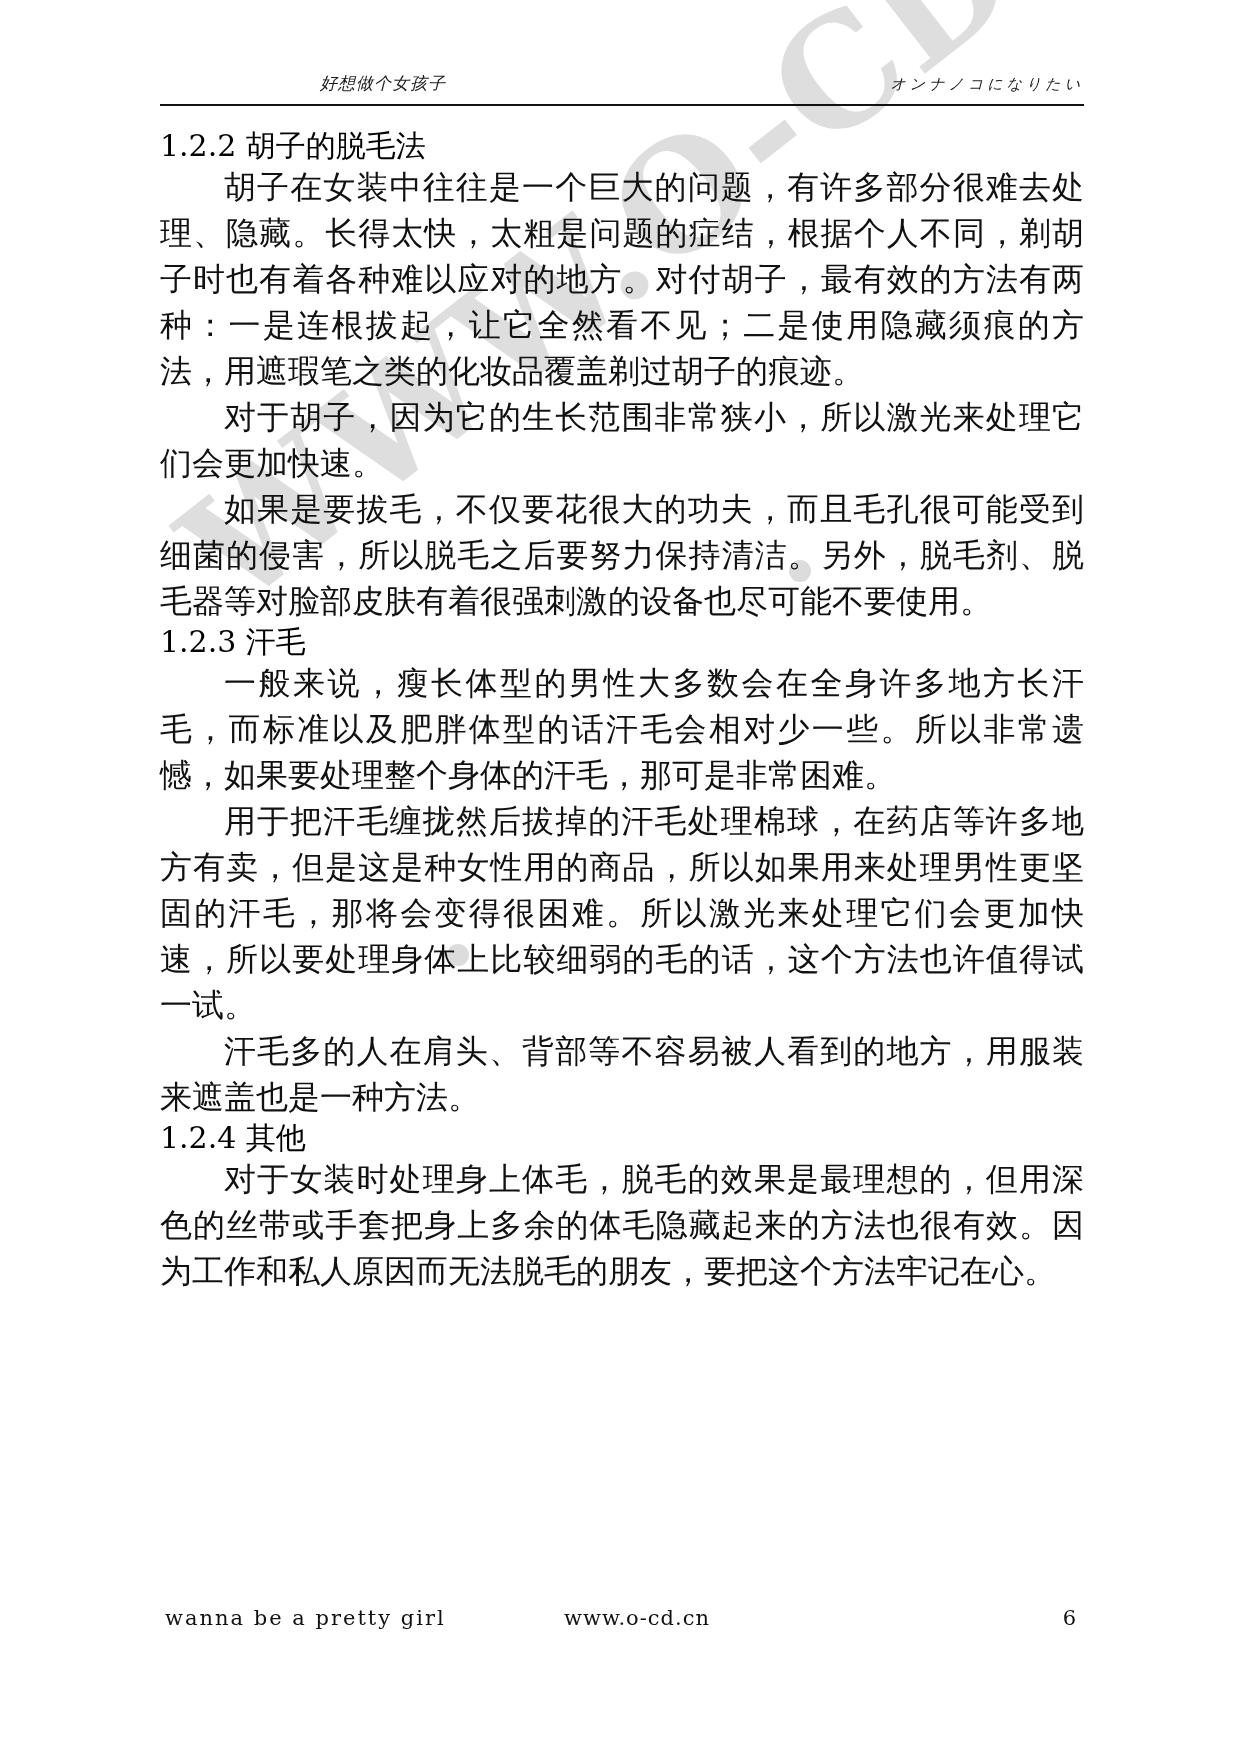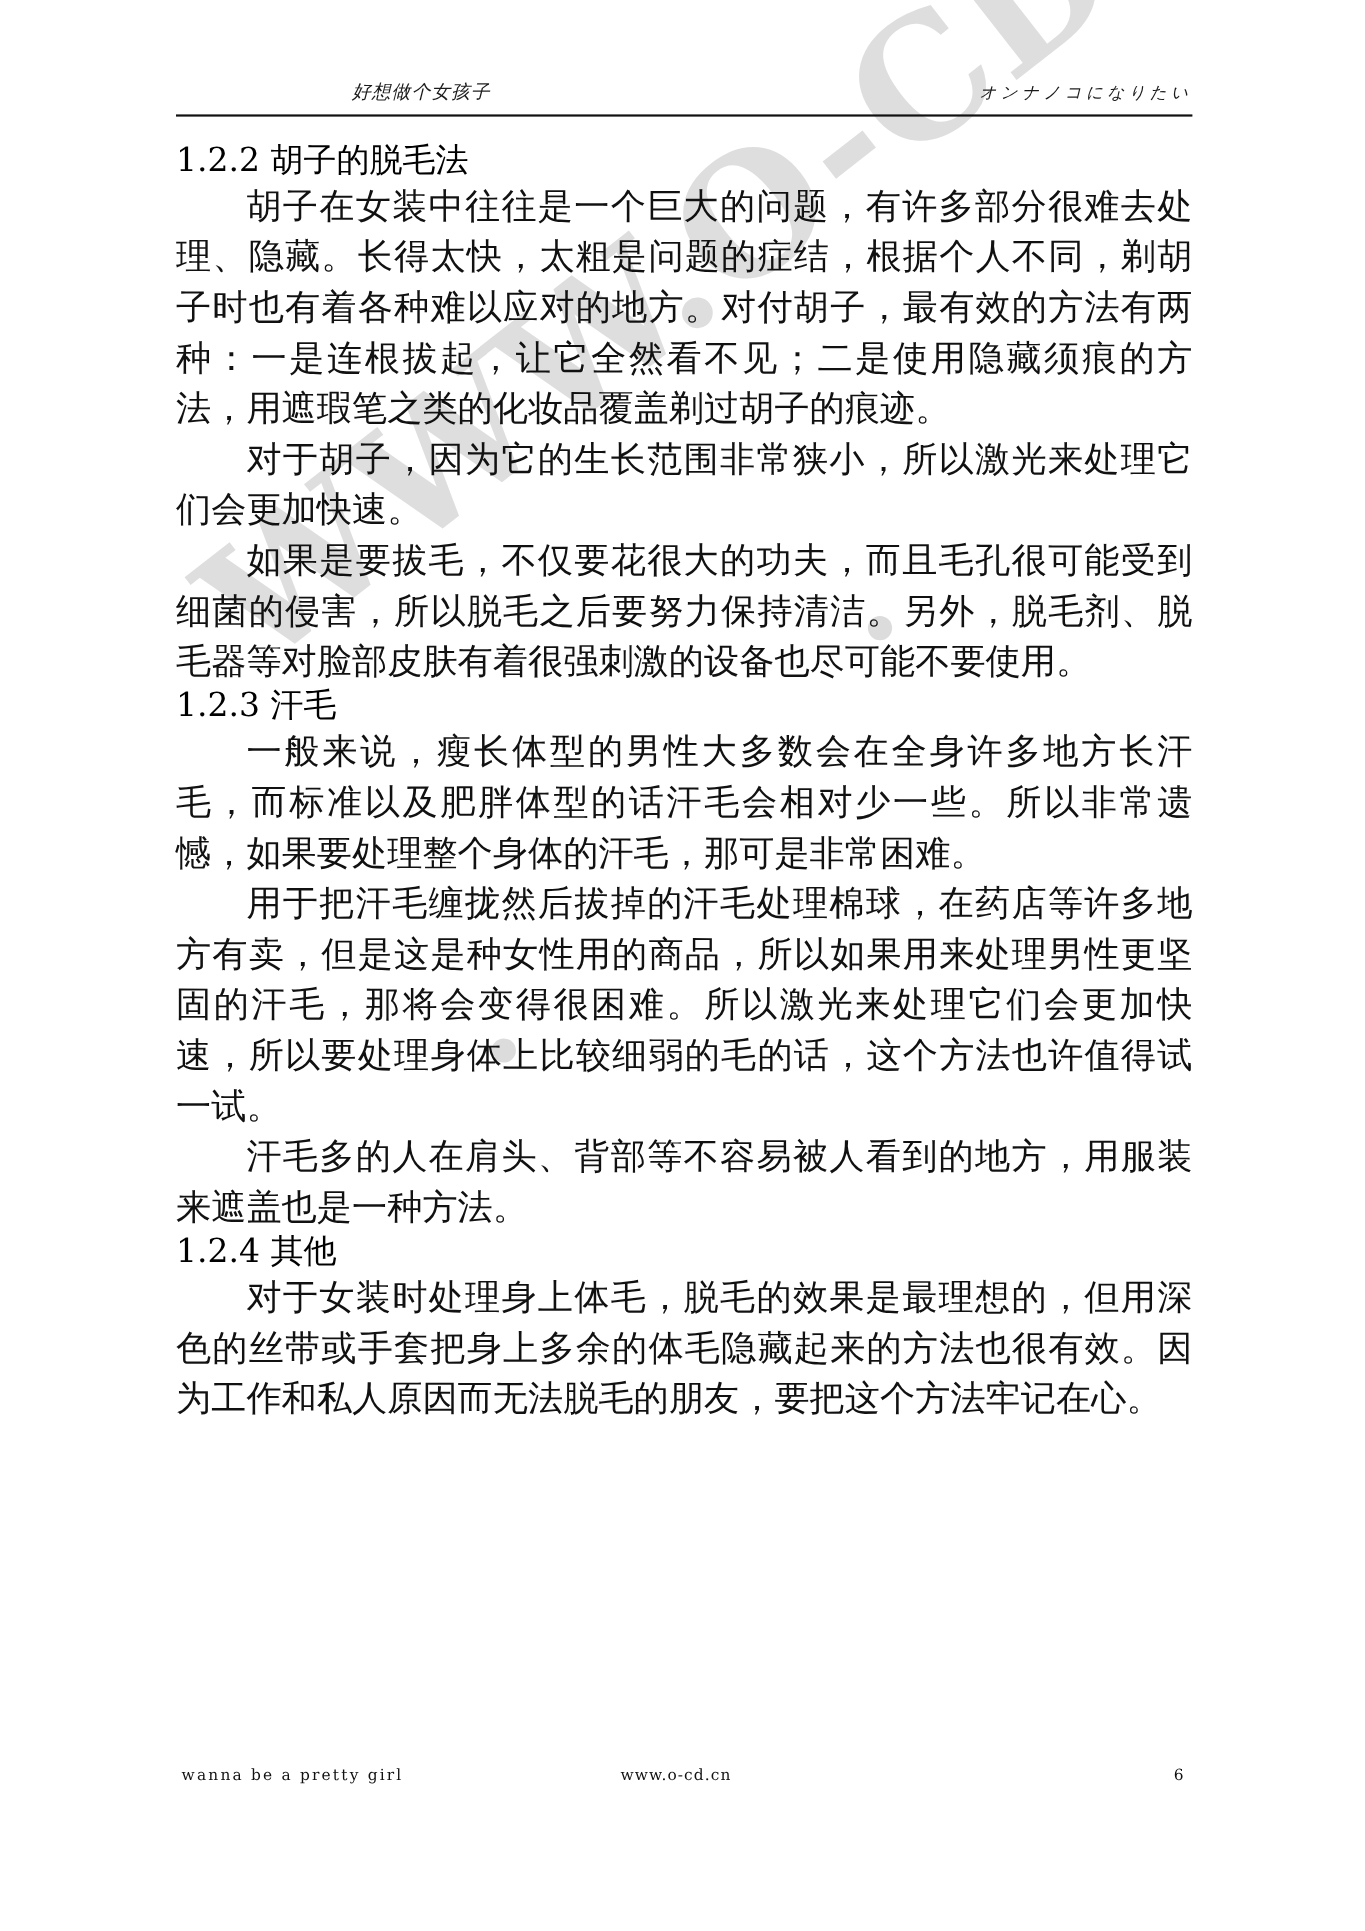--- a/index.html
+++ b/index.html
@@ -131,21 +131,21 @@
   .p-next  { margin-top: 0px; }
 
   
   .footer {
     position: absolute;
     left: 160px;
     top: 1606px;
     width: 924px;
     height: 40px;
     z-index: 2;
-    font-size: 14px;
+    font-size: 21px;
     color: #111;
   }
   .footer-row {
     position: relative;
     width: 100%;
     height: 30px;
   }
   .footer-left {
     position: absolute;
     left: 5px;

